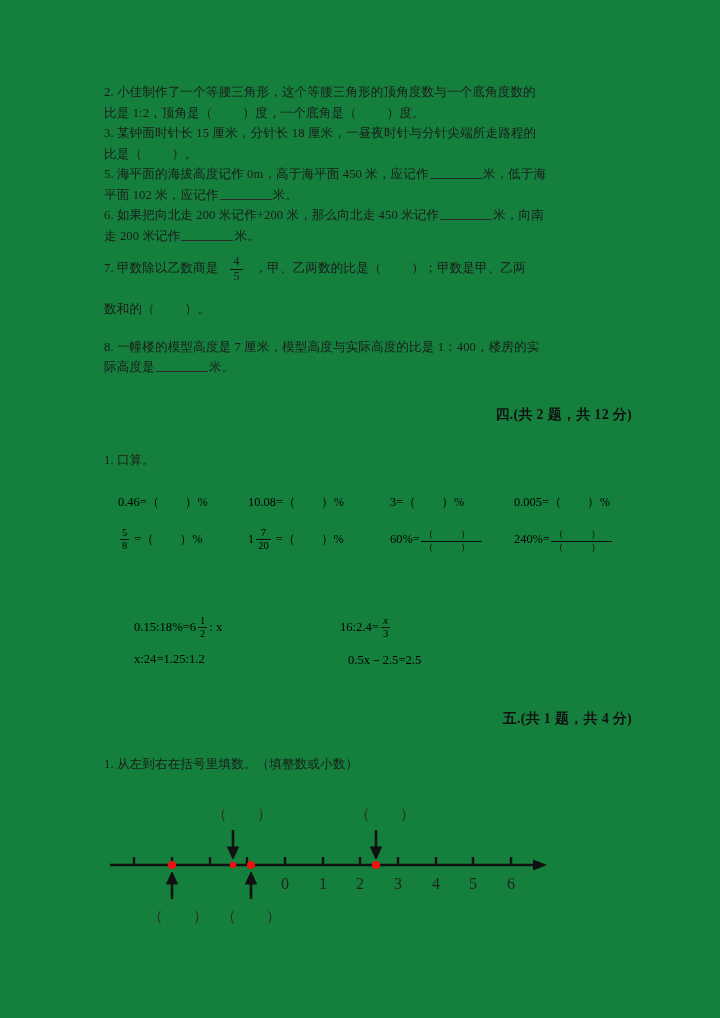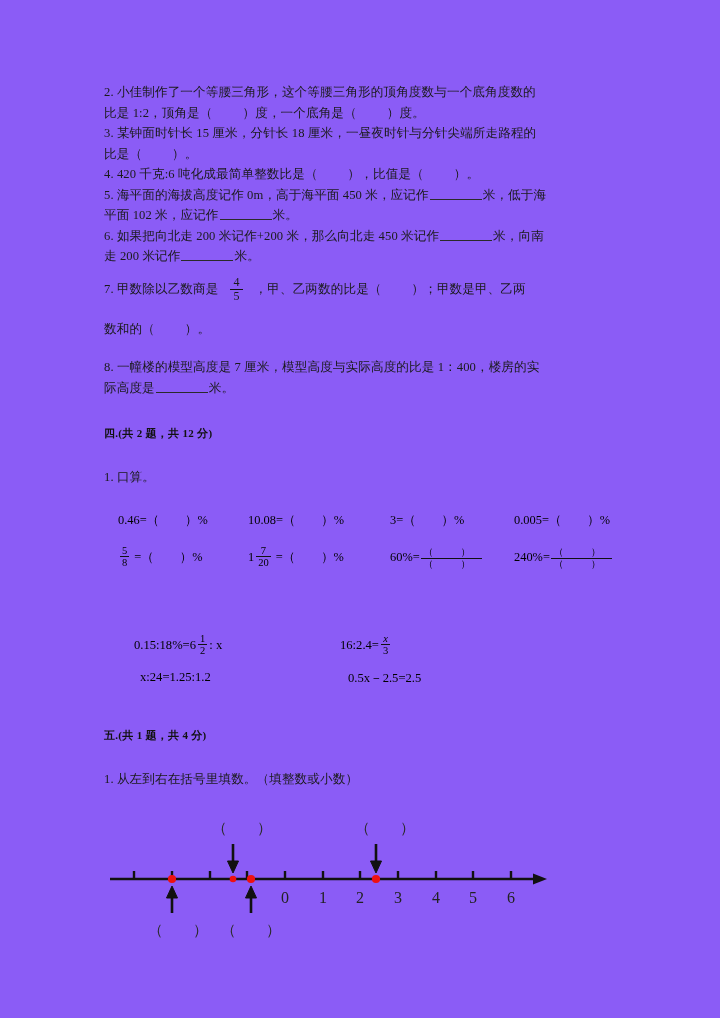--- a/index.html
+++ b/index.html
@@ -13,21 +13,21 @@
     position: relative;
     font-family: "Liberation Serif", "DejaVu Serif", serif;
     color: #000000;
     overflow: hidden;
   }
   .page {
     position: absolute;
     left: 0; top: 0;
     width: 720px;
     height: 1018px;
-    background: #8b5cf6;
+    background: #15803d;
   }
   .content {
     position: absolute;
     left: 104px;
     top: 82px;
     width: 528px;
   }
 
   
   .q {
@@ -50,24 +50,25 @@
     margin: 0 1px;
   }
   .paren {
     display: inline-block;
     letter-spacing: 0;
   }
   .paren .sp { display: inline-block; width: 30px; }
 
   
   .section-head {
-    font-size: 11px;
+    font-size: 14px;
     font-weight: bold;
     color: #111;
     letter-spacing: 0.3px;
+    text-align: right;
   }
 
   
   .frac {
     display: inline-block;
     vertical-align: middle;
     text-align: center;
     font-size: 10.5px;
     line-height: 1.12;
     margin: 0 2px;
@@ -146,24 +147,20 @@
       <span>小佳制作了一个等腰三角形，这个等腰三角形的顶角度数与一个底角度数的</span><br>
       <span>比是 1:2，顶角是（</span><span class="paren"><span class="sp"></span></span><span>）度，一个底角是（</span><span class="paren"><span class="sp"></span></span><span>）度。</span>
     </div>
 
     <div class="q q-tight">
       <span>3.</span>
       <span>某钟面时针长 15 厘米，分针长 18 厘米，一昼夜时针与分针尖端所走路程的</span><br>
       <span>比是（</span><span class="paren"><span class="sp"></span></span><span>）。</span>
     </div>
 
-    <div class="q q-tight">
-      <span>4.</span>
-      <span>420 千克:6 吨化成最简单整数比是（</span><span class="paren"><span class="sp"></span></span><span>），比值是（</span><span class="paren"><span class="sp"></span></span><span>）。</span>
-    </div>
 
     <div class="q q-tight">
       <span>5.</span>
       <span>海平面的海拔高度记作 0m，高于海平面 450 米，应记作</span><span class="blank-u"></span><span>米，低于海</span><br>
       <span>平面 102 米，应记作</span><span class="blank-u"></span><span>米。</span>
     </div>
 
     <div class="q q-tight">
       <span>6.</span>
       <span>如果把向北走 200 米记作+200 米，那么向北走 450 米记作</span><span class="blank-u"></span><span>米，向南</span><br>
@@ -243,21 +240,21 @@
         <span>0.15:18%=6</span><span class="frac"><span class="num">1</span><span class="den">2</span></span><span>: x</span>
       </span>
       <span class="eqitem" style="left:212px">
         <span>16:2.4=</span><span class="frac"><span class="num" style="font-style:italic">x</span><span class="den">3</span></span>
       </span>
     </div>
 
     <div style="height:6px"></div>
 
     <div class="eqrow" style="height:24px">
-      <span class="eqitem" style="left:12px">x:24=1.25:1.2</span>
+      <span class="eqitem" style="left:6px">x:24=1.25:1.2</span>
       <span class="eqitem" style="left:220px">0.5x－2.5=2.5</span>
     </div>
 
     <div style="height:34px"></div>
 
     <div class="section-head">五.(共 1 题，共 4 分)</div>
 
     <div style="height:26px"></div>
 
     <div class="q q-tight">

